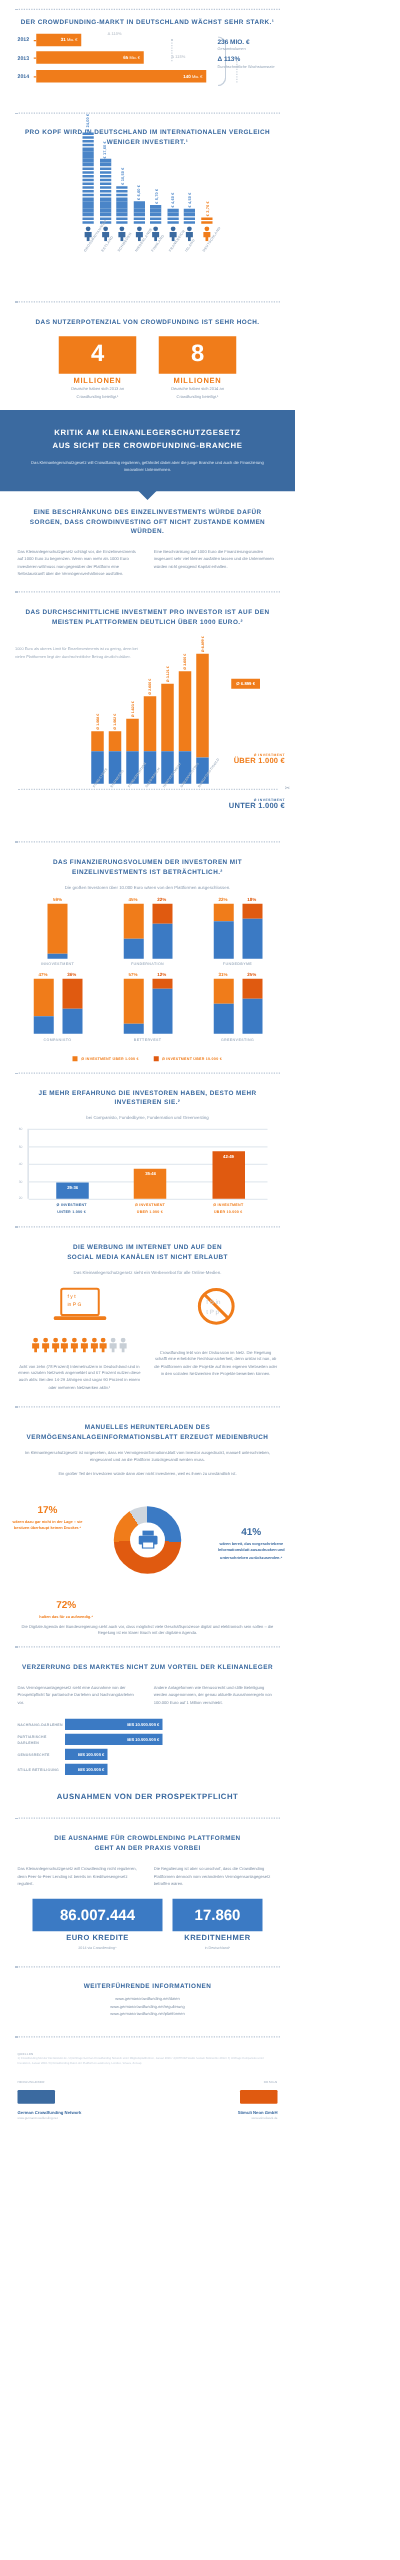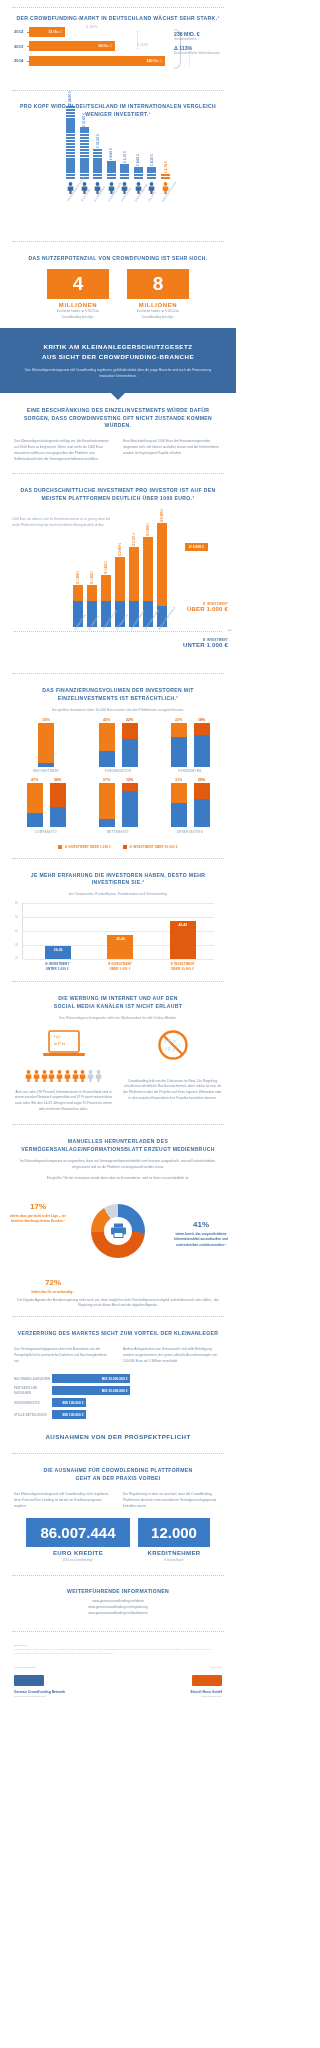--- a/index.html
+++ b/index.html
@@ -150,21 +150,21 @@
   .bluebars { padding:6px 14px 4px; }
   .bb-row { display:flex; align-items:center; margin-bottom:3.5px; }
   .bb-lab { font-size:2.8px; color:#9aa9ba; font-weight:bold; width:38px; line-height:1.5; letter-spacing:.2px; }
   .bb-bar { background:#3b7ac4; height:8.5px; color:#fff; font-size:3.3px; font-weight:bold;
      display:flex; align-items:center; justify-content:flex-end; padding-right:2.5px; }
   .ausnahme { text-align:center; font-size:6.2px; font-weight:bold; color:#3b6aa0;
      letter-spacing:.4px; line-height:1.6; padding:6px 14px 4px; }
 
   .kredit { display:flex; justify-content:center; gap:8px; padding:5px 0 6px; }
   .kredit .k { text-align:center; }
-  .kbox { background:#3b7ac4; color:#fff; font-weight:bold; font-size:15px;
+  .kbox { background:#3b7ac4; color:#fff; font-weight:bold; font-size:12px;
      padding:6px 6px; display:flex; align-items:center; justify-content:center; }
   .ktitle { color:#3b6aa0; font-size:6px; font-weight:bold; margin-top:3px; letter-spacing:.4px; }
   .ksub { font-size:2.9px; color:#98a8ba; margin-top:1.5px; }
 
   .links { text-align:center; padding:3px 0 7px; }
   .links a { display:block; font-size:3.2px; color:#7e8fa4; text-decoration:none; line-height:1.85; }
 
   
   .foot { padding:5px 14px 4px; }
   .foot-t { font-size:2.4px; color:#b7c2cf; font-weight:bold; letter-spacing:.2px; }
@@ -801,21 +801,21 @@
     <div class="body-txt">Das Kleinanlegerschutzgesetz will Crowdlending nicht regulieren, denn Peer-to-Peer Lending ist bereits im Kreditwesengesetz reguliert.</div>
     <div class="body-txt">Die Regulierung ist aber so unscharf, dass die Crowdlending Plattformen dennoch vom veränderten Vermögensanlagegesetz betroffen wären.</div>
   </div>
   <div class="kredit">
     <div class="k">
       <div class="kbox" style="width:104px;">86.007.444</div>
       <div class="ktitle">EURO KREDITE</div>
       <div class="ksub">2014 via Crowdlending⁵</div>
     </div>
     <div class="k">
-      <div class="kbox" style="width:72px;">12.000</div>
+      <div class="kbox" style="width:72px;">17.860</div>
       <div class="ktitle">KREDITNEHMER</div>
       <div class="ksub">in Deutschland⁵</div>
     </div>
   </div>
 
   <div class="divider"></div>
 
   <div class="sec" style="padding-top:5px;">
     <div class="sec-title">WEITERFÜHRENDE INFORMATIONEN</div>
   </div>

